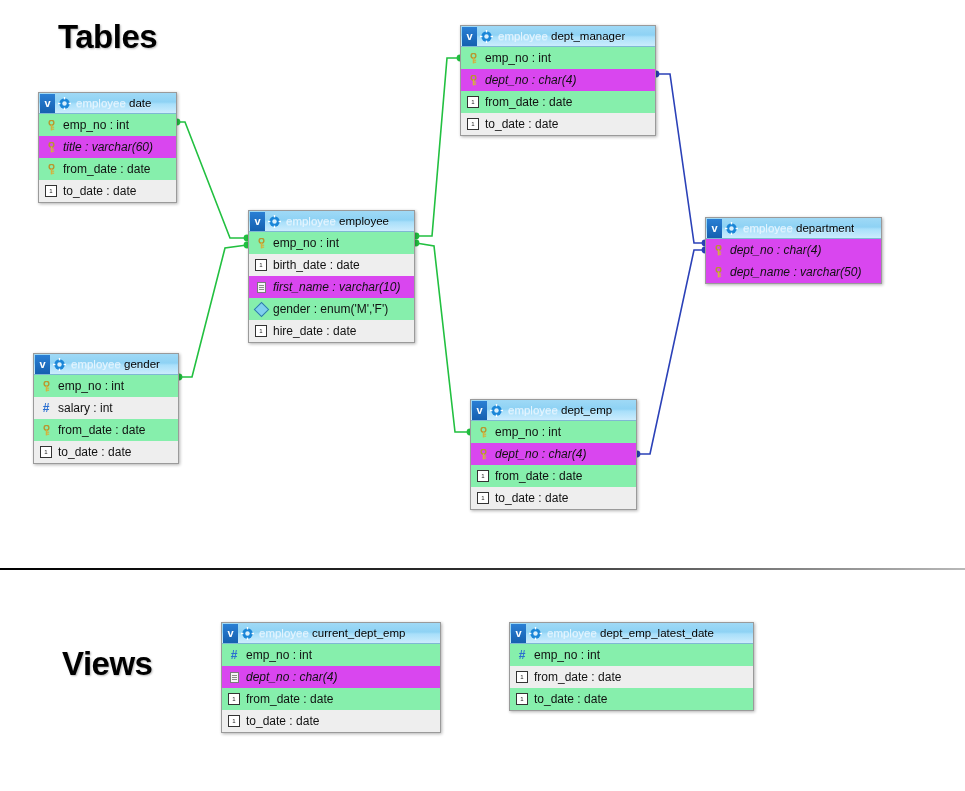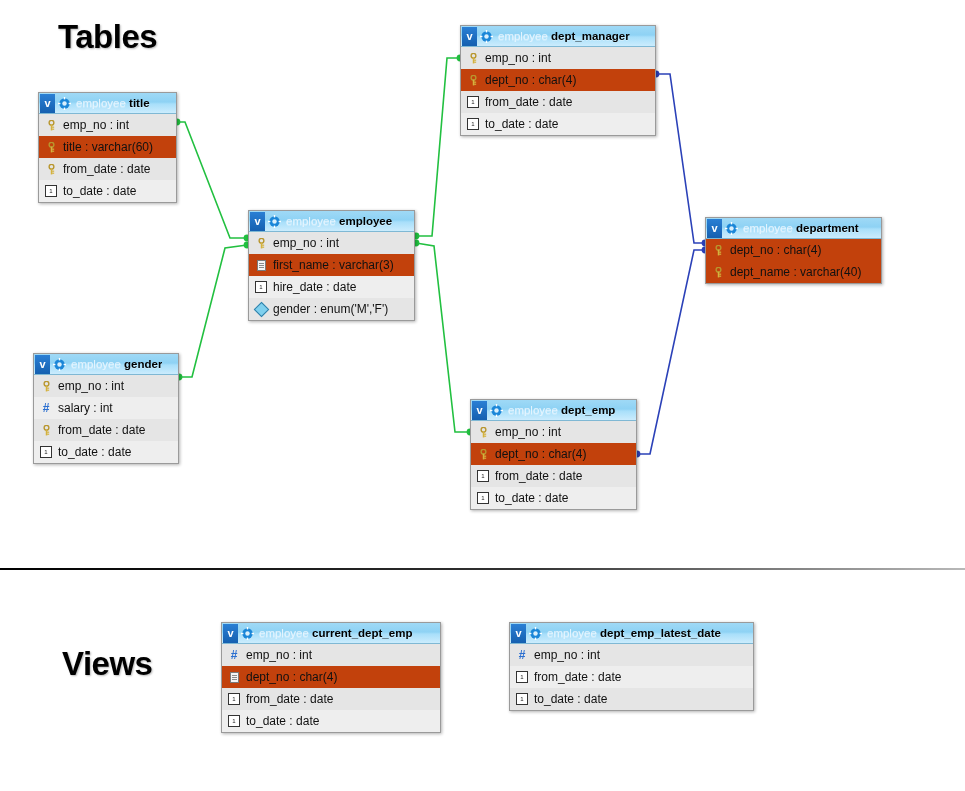--- a/index.html
+++ b/index.html
@@ -57,34 +57,34 @@
   .gear{
     width:13px;height:13px;flex:0 0 auto;margin-right:5px;
     display:flex;align-items:center;justify-content:center;
   }
   .hdr-text{
     font-size:11.5px;white-space:nowrap;overflow:hidden;
     color:#ffffff;
     text-shadow:0 1px 0 rgba(255,255,255,0.35);
   }
   .hdr-text .schema{color:#e9f6ff;font-weight:normal;opacity:.95;}
-  .hdr-text .tname{color:#000000;font-weight:bold;}
+  .hdr-text .tname{color:#000000;font-weight:normal;}
 
   .ent-rows{display:block;}
   .row{
     height:22px;
     display:flex;align-items:center;
     font-size:12px;color:#111;
     padding-left:6px;
     box-sizing:border-box;
     white-space:nowrap;
   }
   .row.alt{background:#eeeeee;}
-  .row.plain{background:#e5e5e5;}
-  .row.pk-hl{background:#c2410c;}
+  .row.plain{background:#86efac;}
+  .row.pk-hl{background:#d946ef;font-style:italic;}
   .row .ico{
     width:12px;height:12px;flex:0 0 auto;margin-right:6px;
     display:flex;align-items:center;justify-content:center;
   }
   .row .rtext{line-height:1;}
 
   
   .ic-key{width:9px;height:11px;}
   .ic-date{
     width:10px;height:10px;border:1px solid #333;background:#fff;
@@ -145,21 +145,21 @@
               </g>
               <circle cx="6.5" cy="6.5" r="2.2" fill="#d9effc"></circle>
               <g fill="#ffffff">
                 <rect x="5.8" y="0" width="1.4" height="2.4"></rect>
                 <rect x="5.8" y="10.6" width="1.4" height="2.4"></rect>
                 <rect x="0" y="5.8" width="2.4" height="1.4"></rect>
                 <rect x="10.6" y="5.8" width="2.4" height="1.4"></rect>
               </g>
             </svg>
           </span>
-          <span class="hdr-text"><span class="schema">employee</span> <span class="tname">title</span></span>
+          <span class="hdr-text"><span class="schema">employee</span> <span class="tname">date</span></span>
         </div>
         <div class="ent-rows">
           <div class="row plain">
             <span class="ico">
               <svg class="ic-key" viewBox="0 0 9 12">
                 <circle cx="4.5" cy="3" r="2.6" fill="none" stroke="#b8962e" stroke-width="1.5"></circle>
                 <rect x="3.7" y="5" width="1.7" height="6.4" fill="#d4b23e"></rect>
                 <rect x="5.2" y="7.2" width="2.2" height="1.3" fill="#d4b23e"></rect>
                 <rect x="5.2" y="9.4" width="2.2" height="1.3" fill="#d4b23e"></rect>
               </svg>
@@ -275,43 +275,49 @@
           <div class="row plain">
             <span class="ico">
               <svg class="ic-key" viewBox="0 0 9 12">
                 <circle cx="4.5" cy="3" r="2.6" fill="none" stroke="#b8962e" stroke-width="1.5"></circle>
                 <rect x="3.7" y="5" width="1.7" height="6.4" fill="#d4b23e"></rect>
                 <rect x="5.2" y="7.2" width="2.2" height="1.3" fill="#d4b23e"></rect>
                 <rect x="5.2" y="9.4" width="2.2" height="1.3" fill="#d4b23e"></rect>
               </svg>
             </span>
             <span class="rtext">emp_no : int</span>
+          </div>
+          <div class="row alt">
+            <span class="ico">
+              <span class="ic-date">1</span>
+            </span>
+            <span class="rtext">birth_date : date</span>
           </div>
           <div class="row pk-hl">
             <span class="ico">
               <span class="ic-text">
                 <i></i>
                 <i></i>
                 <i></i>
               </span>
             </span>
-            <span class="rtext">first_name : varchar(3)</span>
+            <span class="rtext">first_name : varchar(10)</span>
+          </div>
+          <div class="row plain">
+            <span class="ico">
+              <span class="ic-enum"></span>
+            </span>
+            <span class="rtext">gender : enum('M','F')</span>
           </div>
           <div class="row alt">
             <span class="ico">
               <span class="ic-date">1</span>
             </span>
             <span class="rtext">hire_date : date</span>
           </div>
-          <div class="row plain">
-            <span class="ico">
-              <span class="ic-enum"></span>
-            </span>
-            <span class="rtext">gender : enum('M','F')</span>
-          </div>
         </div>
       </div>
       <div class="entity" style="left: 460px; top: 25px; width: 196px;">
         <div class="ent-header">
           <span class="vbadge">v</span>
           <span class="gear">
             <svg width="13" height="13" viewBox="0 0 13 13">
               <g fill="#1a86d8">
                 <circle cx="6.5" cy="6.5" r="5.2"></circle>
               </g>
@@ -452,21 +458,21 @@
           </div>
           <div class="row pk-hl">
             <span class="ico">
               <svg class="ic-key" viewBox="0 0 9 12">
                 <circle cx="4.5" cy="3" r="2.6" fill="none" stroke="#b8962e" stroke-width="1.5"></circle>
                 <rect x="3.7" y="5" width="1.7" height="6.4" fill="#d4b23e"></rect>
                 <rect x="5.2" y="7.2" width="2.2" height="1.3" fill="#d4b23e"></rect>
                 <rect x="5.2" y="9.4" width="2.2" height="1.3" fill="#d4b23e"></rect>
               </svg>
             </span>
-            <span class="rtext">dept_name : varchar(40)</span>
+            <span class="rtext">dept_name : varchar(50)</span>
           </div>
         </div>
       </div>
       <div class="entity" style="left: 221px; top: 622px; width: 220px;">
         <div class="ent-header">
           <span class="vbadge">v</span>
           <span class="gear">
             <svg width="13" height="13" viewBox="0 0 13 13">
               <g fill="#1a86d8">
                 <circle cx="6.5" cy="6.5" r="5.2"></circle>

